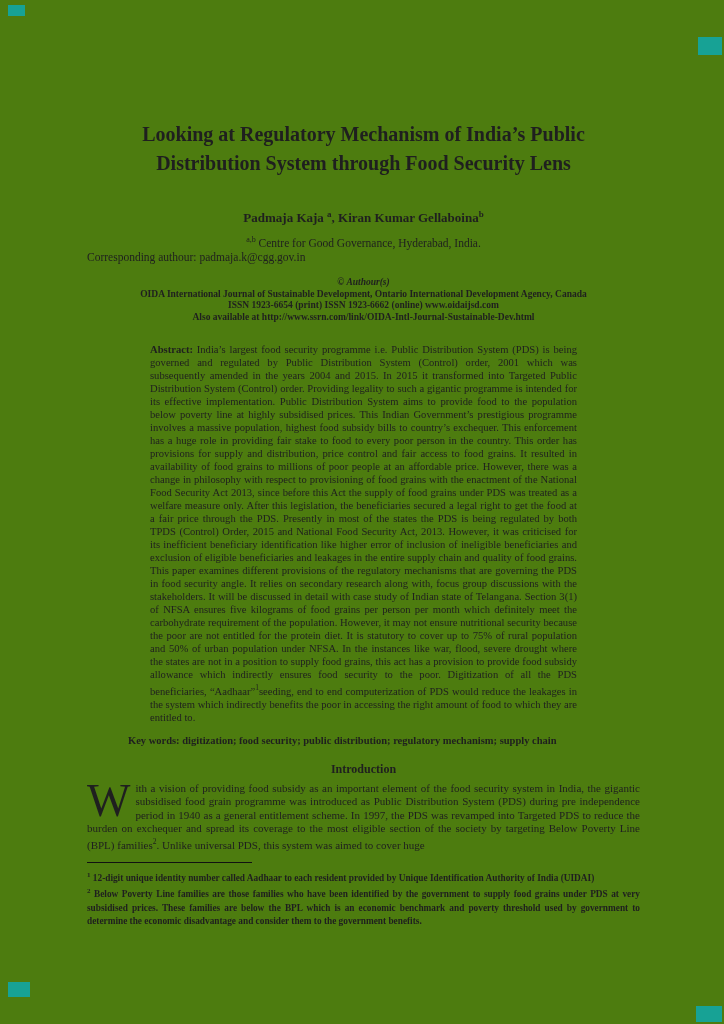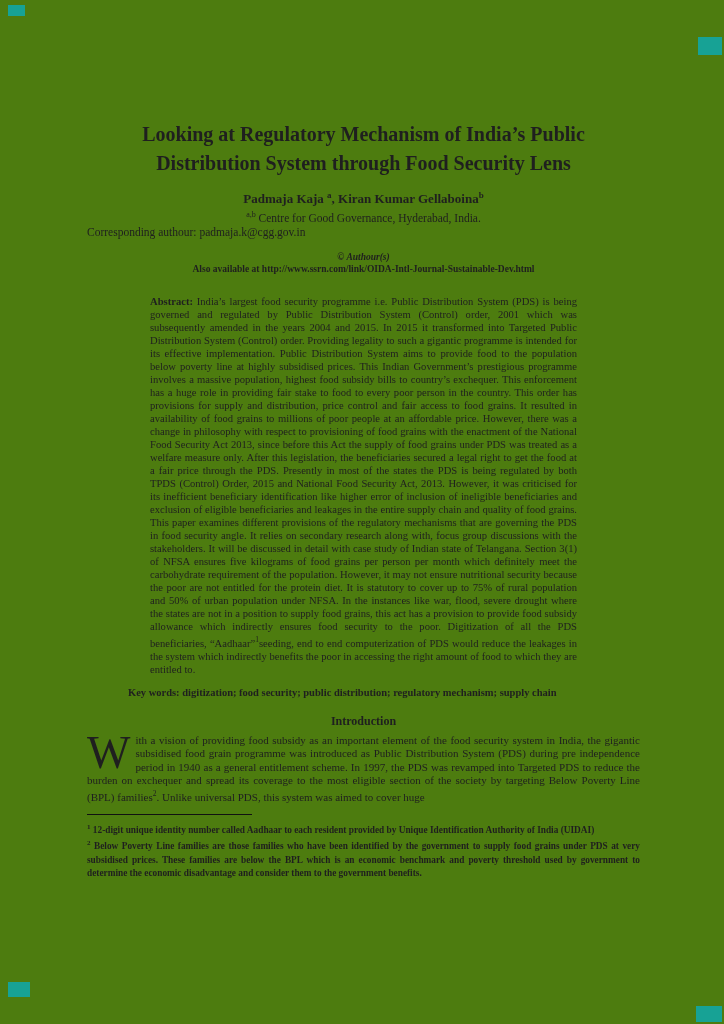--- a/index.html
+++ b/index.html
@@ -18,23 +18,23 @@
   .m-tr{left:698px;top:37px;width:24px;height:18px;}
   .m-bl{left:8px;top:982px;width:22px;height:15px;}
   .m-br{left:696px;top:1006px;width:26px;height:16px;}
 
   .title{
     max-width:530px;
     margin:120px auto 0;
     font-size:20px;line-height:29px;
     font-weight:bold;text-align:center;
   }
-  .authors{margin-top:12px;font-size:13px;font-weight:bold;text-align:center;}
+  .authors{margin-top:31px;font-size:13px;font-weight:bold;text-align:center;}
   .authors sup{font-size:9px;}
-  .affil{margin-top:3px;font-size:11.5px;text-align:center;}
+  .affil{margin-top:9px;font-size:11.5px;text-align:center;}
   .affil sup{font-size:8px;}
   .corresp{margin-top:2px;font-size:11.5px;text-align:left;}
   .publisher{margin-top:14px;text-align:center;font-size:9.5px;font-weight:bold;line-height:11.5px;}
   .publisher .copyright{font-style:italic;}
 
   .abstract{
     margin:20px 63px 0;
     text-align:justify;
     font-size:10.6px;line-height:13px;
   }
@@ -85,20 +85,22 @@
     <h1 class="title">Looking at Regulatory Mechanism of India’s Public Distribution System through Food Security Lens</h1>
 
     <p class="authors"><span>Padmaja Kaja</span> <sup>a</sup><span>, </span><span>Kiran Kumar Gellaboina</span><sup>b</sup></p>
 
     <p class="affil"><sup>a,b</sup> <span>Centre for Good Governance, Hyderabad, India.</span></p>
 
     <p class="corresp">Corresponding authour: padmaja.k@cgg.gov.in</p>
 
     <div class="publisher">
       <p class="copyright">© Authour(s)</p>
+      <p>OIDA International Journal of Sustainable Development, Ontario International Development Agency, Canada</p>
+      <p>ISSN 1923-6654 (print) ISSN 1923-6662 (online) www.oidaijsd.com</p>
       <p>Also available at http://www.ssrn.com/link/OIDA-Intl-Journal-Sustainable-Dev.html</p>
     </div>
 
     <p class="abstract"><span class="abs-label">Abstract:</span> <span>India’s largest food security programme i.e. Public Distribution System (PDS) is being governed and regulated by Public Distribution System (Control) order, 2001 which was subsequently amended in the years 2004 and 2015. In 2015 it transformed into Targeted Public Distribution System (Control) order. Providing legality to such a gigantic programme is intended for its effective implementation. Public Distribution System aims to provide food to the population below poverty line at highly subsidised prices. This Indian Government’s prestigious programme involves a massive population, highest food subsidy bills to country’s exchequer. This enforcement has a huge role in providing fair stake to food to every poor person in the country. This order has provisions for supply and distribution, price control and fair access to food grains. It resulted in availability of food grains to millions of poor people at an affordable price. However, there was a change in philosophy with respect to provisioning of food grains with the enactment of the National Food Security Act 2013, since before this Act the supply of food grains under PDS was treated as a welfare measure only. After this legislation, the beneficiaries secured a legal right to get the food at a fair price through the PDS. Presently in most of the states the PDS is being regulated by both TPDS (Control) Order, 2015 and National Food Security Act, 2013. However, it was criticised for its inefficient beneficiary identification like higher error of inclusion of ineligible beneficiaries and exclusion of eligible beneficiaries and leakages in the entire supply chain and quality of food grains. This paper examines different provisions of the regulatory mechanisms that are governing the PDS in food security angle. It relies on secondary research along with, focus group discussions with the stakeholders. It will be discussed in detail with case study of Indian state of Telangana. Section 3(1) of NFSA ensures five kilograms of food grains per person per month which definitely meet the carbohydrate requirement of the population. However, it may not ensure nutritional security because the poor are not entitled for the protein diet. It is statutory to cover up to 75% of rural population and 50% of urban population under NFSA.  In the instances like war, flood, severe drought where the states are not in a position to supply food grains, this act has a provision to provide food subsidy allowance which indirectly ensures food security to the poor. Digitization of all the PDS beneficiaries, “Aadhaar”</span><sup>1</sup><span>seeding, end to end computerization of PDS would reduce the leakages in the system which indirectly benefits the poor in accessing the right amount of food to which they are entitled to.</span></p>
 
     <p class="keywords"><span>Key words:</span> <span>digitization; food security; public distribution; regulatory mechanism; supply chain</span></p>
 
     <h2 class="section-heading">Introduction</h2>
 
     <p class="intro"><span class="dropcap">W</span><span>ith a vision of providing food subsidy as an important element of the food security system in India, the gigantic subsidised food grain programme was introduced as Public Distribution System (PDS) during pre independence period in 1940 as a general entitlement scheme. In 1997, the PDS was revamped into Targeted PDS to reduce the burden on exchequer and spread its coverage to the most eligible section of the society by targeting Below Poverty Line (BPL) families</span><sup>2</sup><span>. Unlike universal PDS, this system was aimed to cover huge</span></p>

